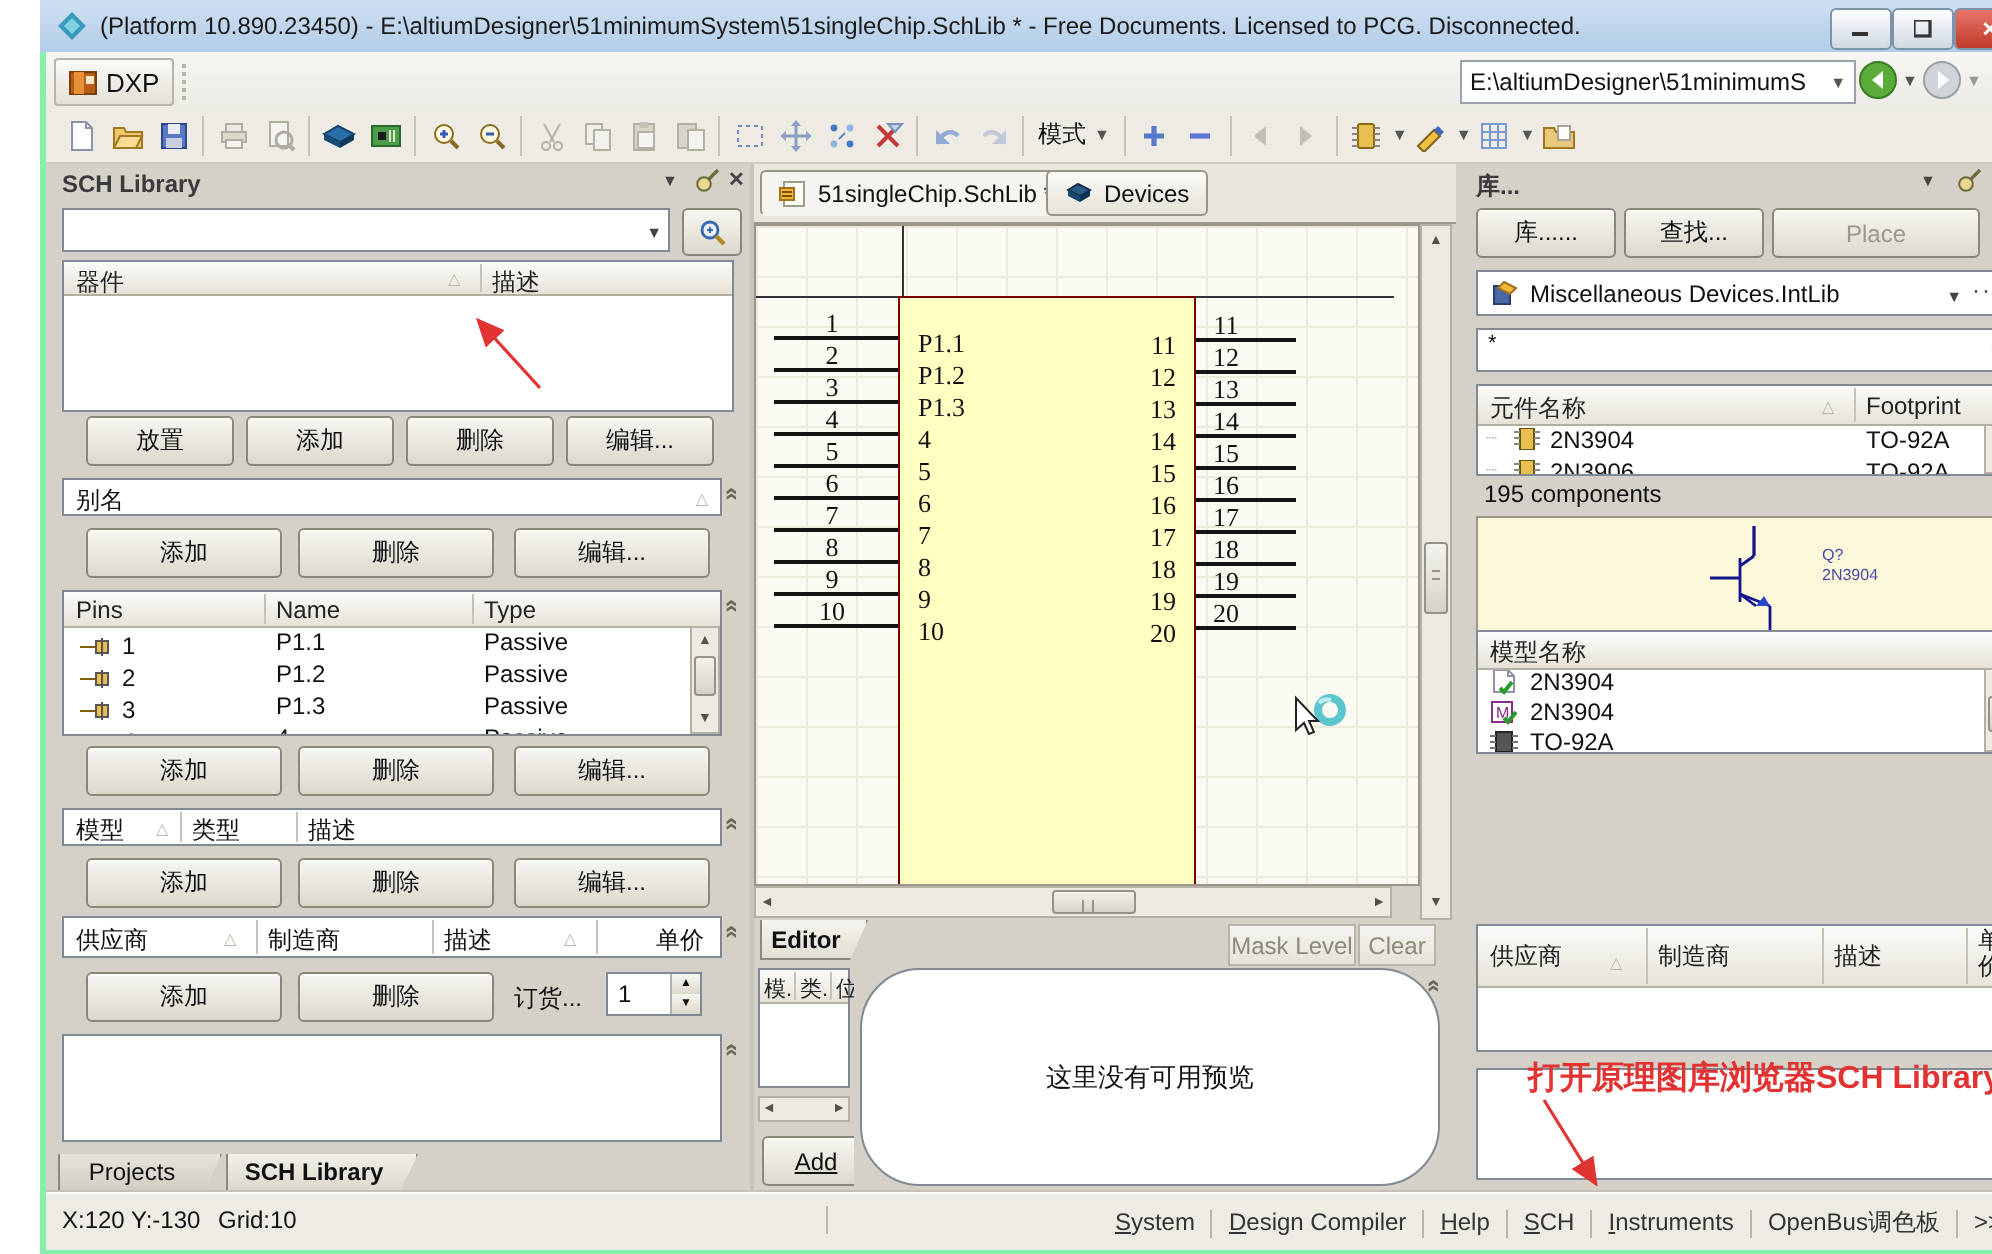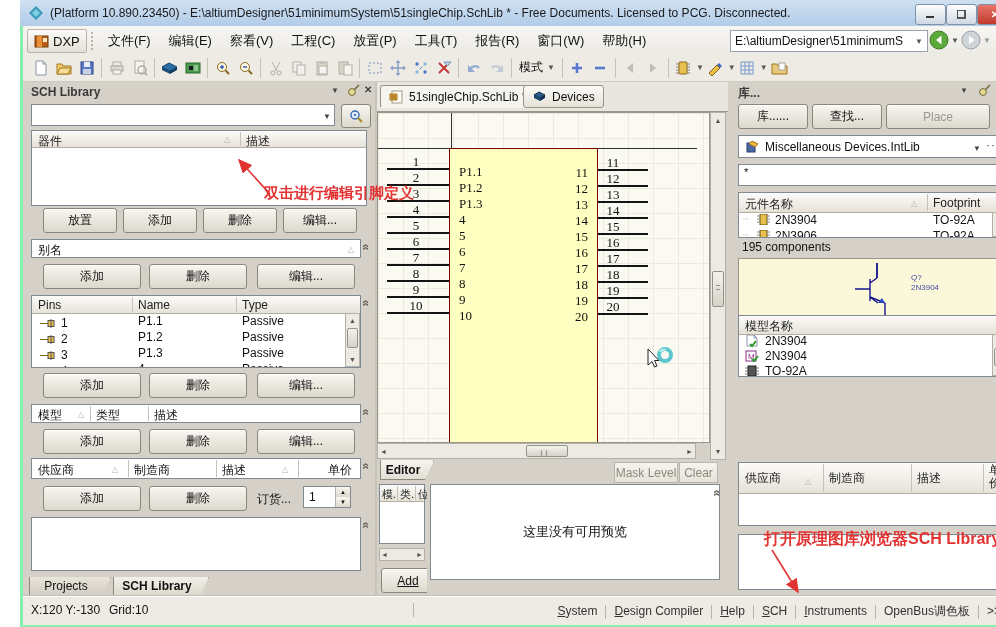--- a/index.html
+++ b/index.html
@@ -86,21 +86,20 @@
       <span>
           <svg width="15" height="15">
             <rect x="1" y="2" width="13" height="11" fill="#b85c18" stroke="#7a3c08"></rect>
             <rect x="3" y="2" width="5" height="11" fill="#e89038"></rect>
             <rect x="9" y="4" width="4" height="4" fill="#f8e8c8"></rect>
           </svg>
         </span>
       <span>DXP</span>
     </div>
     <span class="abs grip" style="left:68px;top:6px;"></span>
-    <div class="abs" style="left:76px;top:0;" id="menu-items"><span class="mitem">文件(F)</span><span class="mitem">编辑(E)</span><span class="mitem">察看(V)</span><span class="mitem">工程(C)</span><span class="mitem">放置(P)</span><span class="mitem">工具(T)</span><span class="mitem">报告(R)</span><span class="mitem">窗口(W)</span><span class="mitem">帮助(H)</span></div>
     <div class="abs addr" style="left:707px;width:188px;">
       <span>E:\altiumDesigner\51minimumS</span>
       <span style="margin-left:auto;font-size:8px;color:#555;">▼</span>
     </div>
     <span class="abs" style="left:906px;top:4px;">
         <svg width="21" height="21">
           <circle cx="10" cy="10" r="9" fill="#5aaa3c" stroke="#3a7a24"></circle>
           <path d="M12.5 5.5L7 10l5.5 4.5z" fill="#fff"></path>
         </svg>
       </span>
@@ -598,21 +597,21 @@
         </div>
       </div>
       <div class="scr" style="width:46px;height:13px;margin-top:4px;position:relative;">
         <span class="abs sarr" style="left:1px;line-height:12px;">◄</span>
         <span class="abs sarr" style="right:1px;line-height:12px;">►</span>
       </div>
       <div class="btn" style="left:2px;top:84px;width:52px;">
           <u>Add</u>
         </div>
     </div>
-    <div class="abs wbox" style="left:53px;top:402px;width:290px;height:96px;display:flex;align-items:center;justify-content:center;">
+    <div class="abs wbox" style="left:53px;top:402px;width:290px;height:109px;display:flex;align-items:center;justify-content:center;border-radius:30px;">
       <span style="font-size:13px;">这里没有可用预览</span>
     </div>
     <span class="chev" style="left:337px;top:406px;">«</span>
   </div>
 
   <div class="abs panel" style="left:712px;top:82px;width:281px;height:514px;">
     <div class="abs phead" style="left:6px;top:3px;">库...</div>
     <span class="abs hico" style="left:228px;top:4px;font-size:8px;">▼</span>
     <span class="abs" style="left:246px;top:2px;">
         <svg width="13" height="13">
@@ -759,21 +758,20 @@
   <div class="abs" style="left:355px;top:82px;width:2px;height:514px;background:#c8c4ba;"></div>
   <div class="abs" style="left:708px;top:82px;width:4px;height:514px;background:#d5d1c8;"></div>
 
   <div class="abs statusbar">
     <span class="abs" style="left:8px;top:6px;">X:120 Y:-130</span>
     <span class="abs" style="left:86px;top:6px;">Grid:10</span>
     <span class="abs ssep" style="left:390px;top:6px;"></span>
     <div class="abs" style="right:4px;top:1px;white-space:nowrap;" id="status-buttons"><span class="sbtn">System</span><span class="ssep"></span><span class="sbtn">Design Compiler</span><span class="ssep"></span><span class="sbtn">Help</span><span class="ssep"></span><span class="sbtn">SCH</span><span class="ssep"></span><span class="sbtn">Instruments</span><span class="ssep"></span><span class="sbtn noul">OpenBus调色板</span><span class="ssep"></span><span class="sbtn noul">&gt;&gt;</span></div>
   </div>
 
-  <div class="abs red" style="left:244px;top:184px;z-index:50;">双击进行编辑引脚定义</div>
   <svg class="abs" style="left:210px;top:152px;z-index:50;" width="50" height="48">
     <defs>
         <marker id="ah1" markerWidth="10" markerHeight="8" refX="8" refY="4" orient="auto">
           <path d="M0 0L9 4L0 8z" fill="#e23333"></path>
         </marker>
       </defs>
     <line x1="40" y1="42" x2="9" y2="8" stroke="#e23333" stroke-width="1.6" marker-end="url(#ah1)"></line>
   </svg>
   <div class="abs red" style="left:744px;top:529px;z-index:50;font-size:16px;">打开原理图库浏览器SCH Library</div>
   <svg class="abs" style="left:744px;top:548px;z-index:50;" width="46" height="50">

